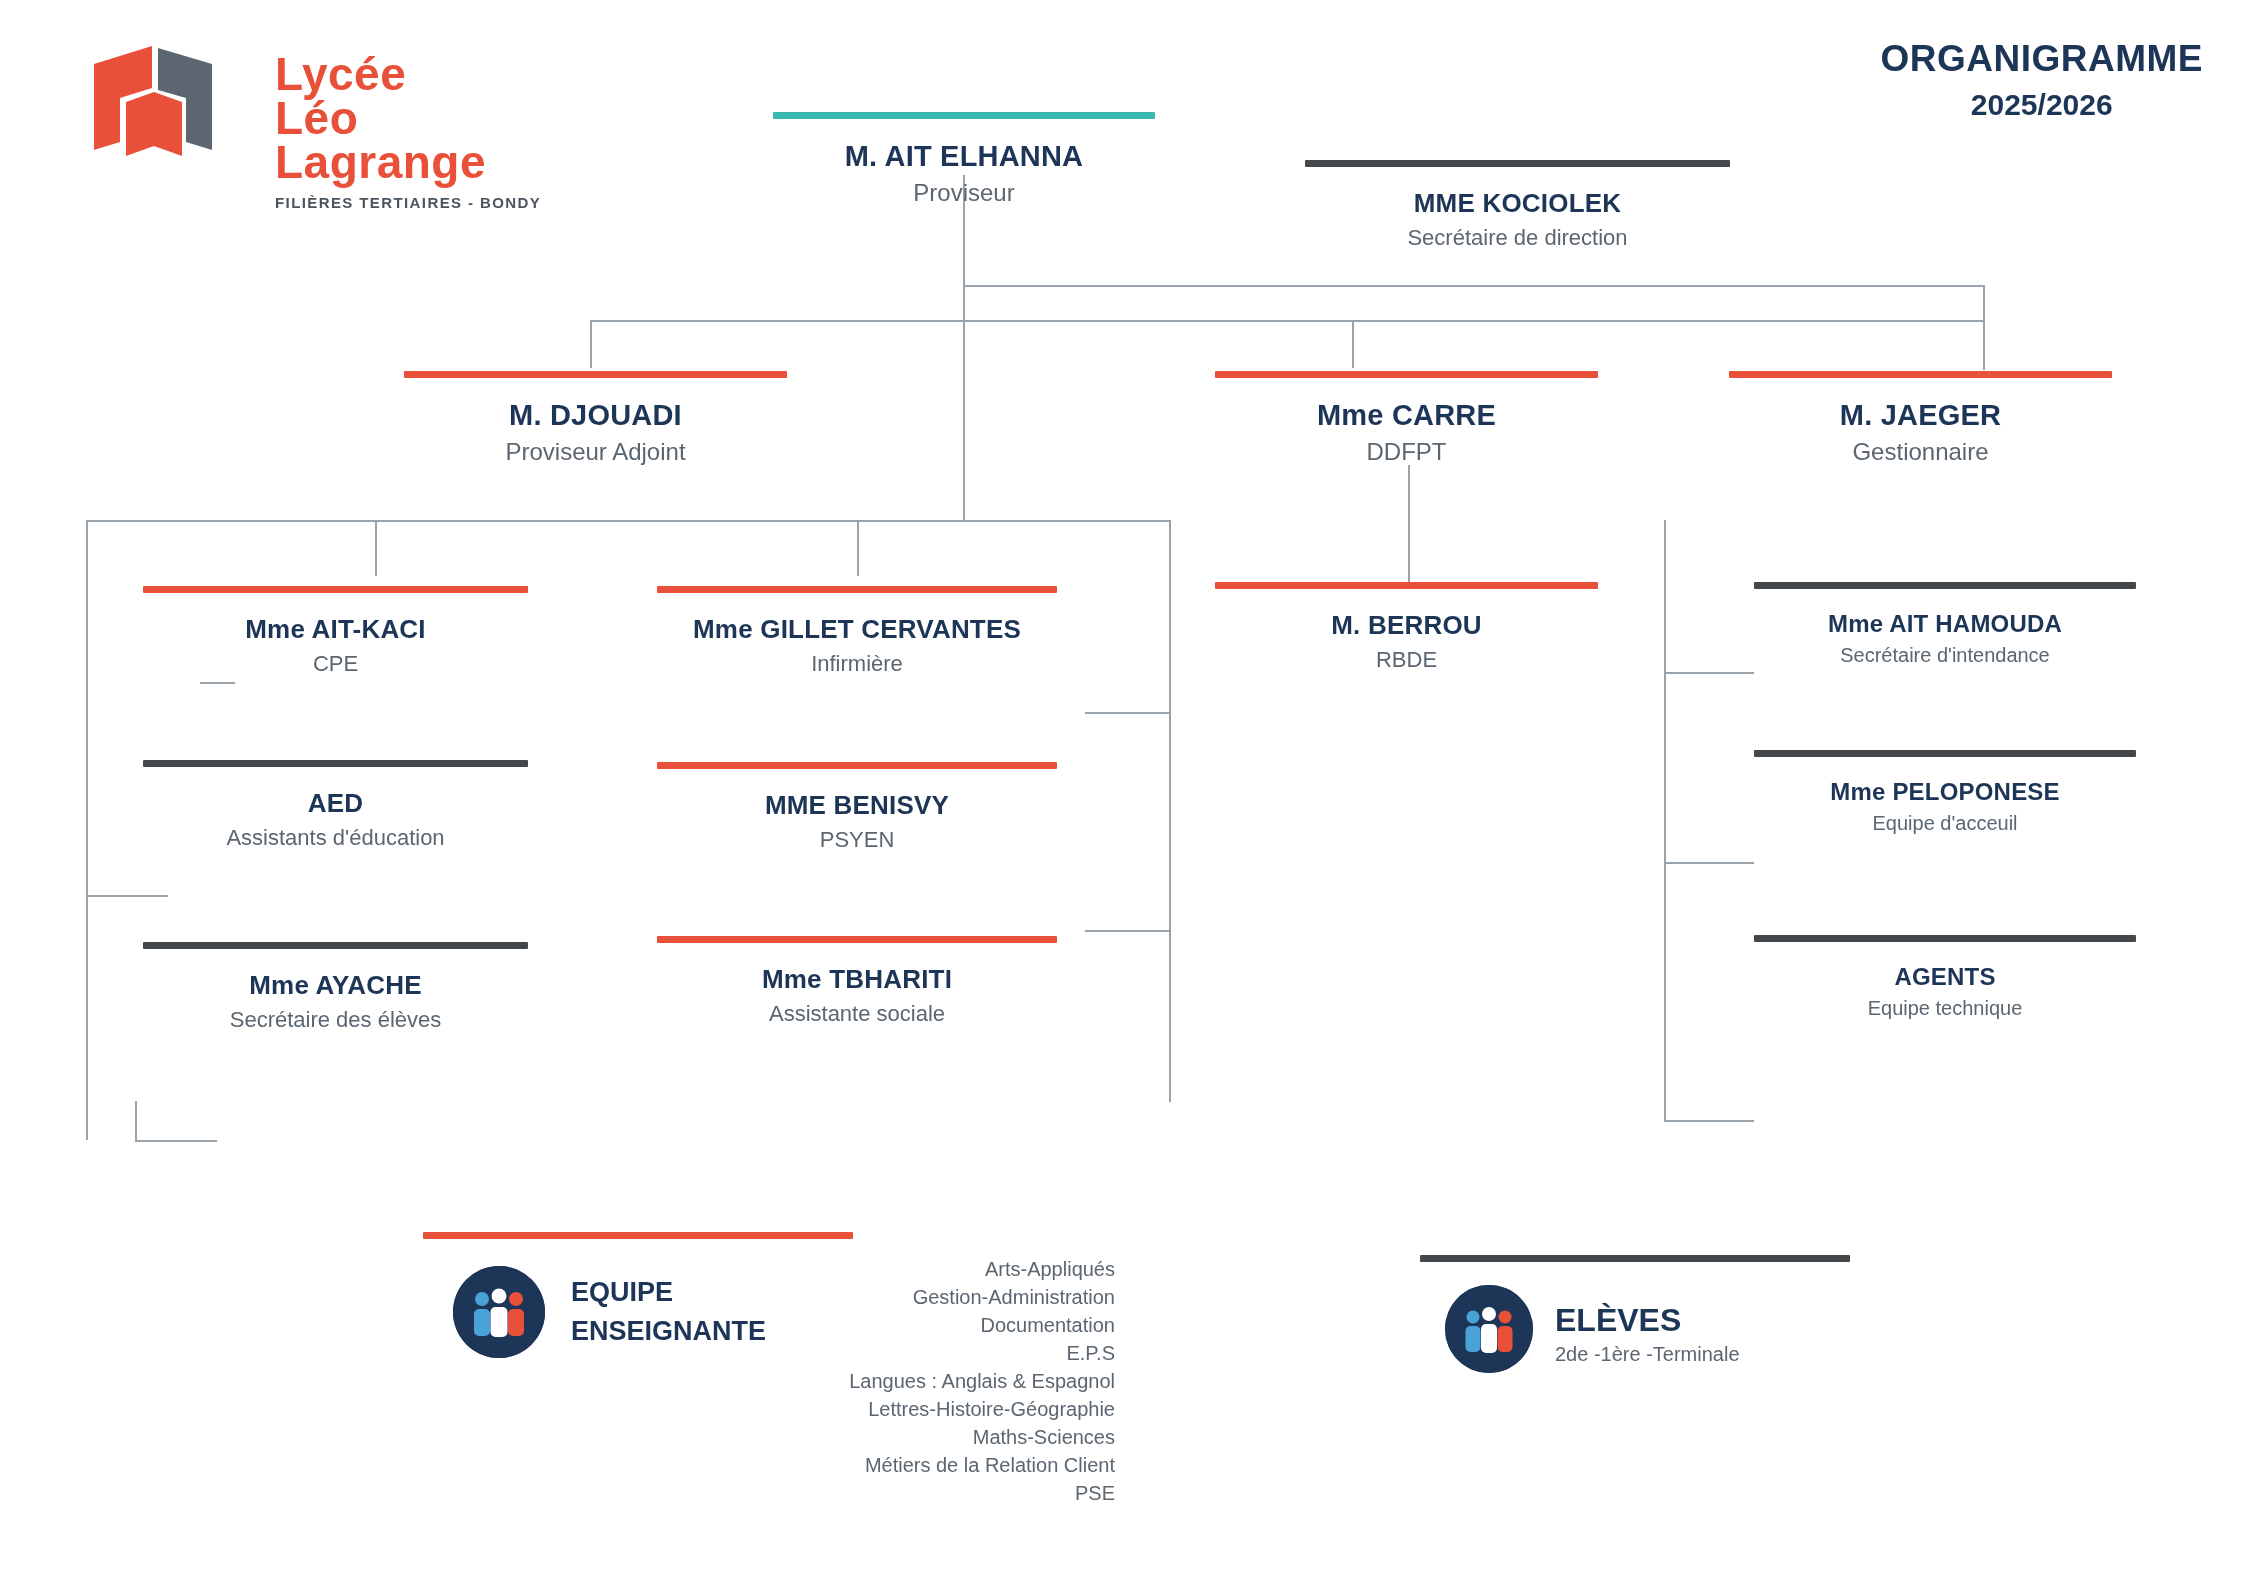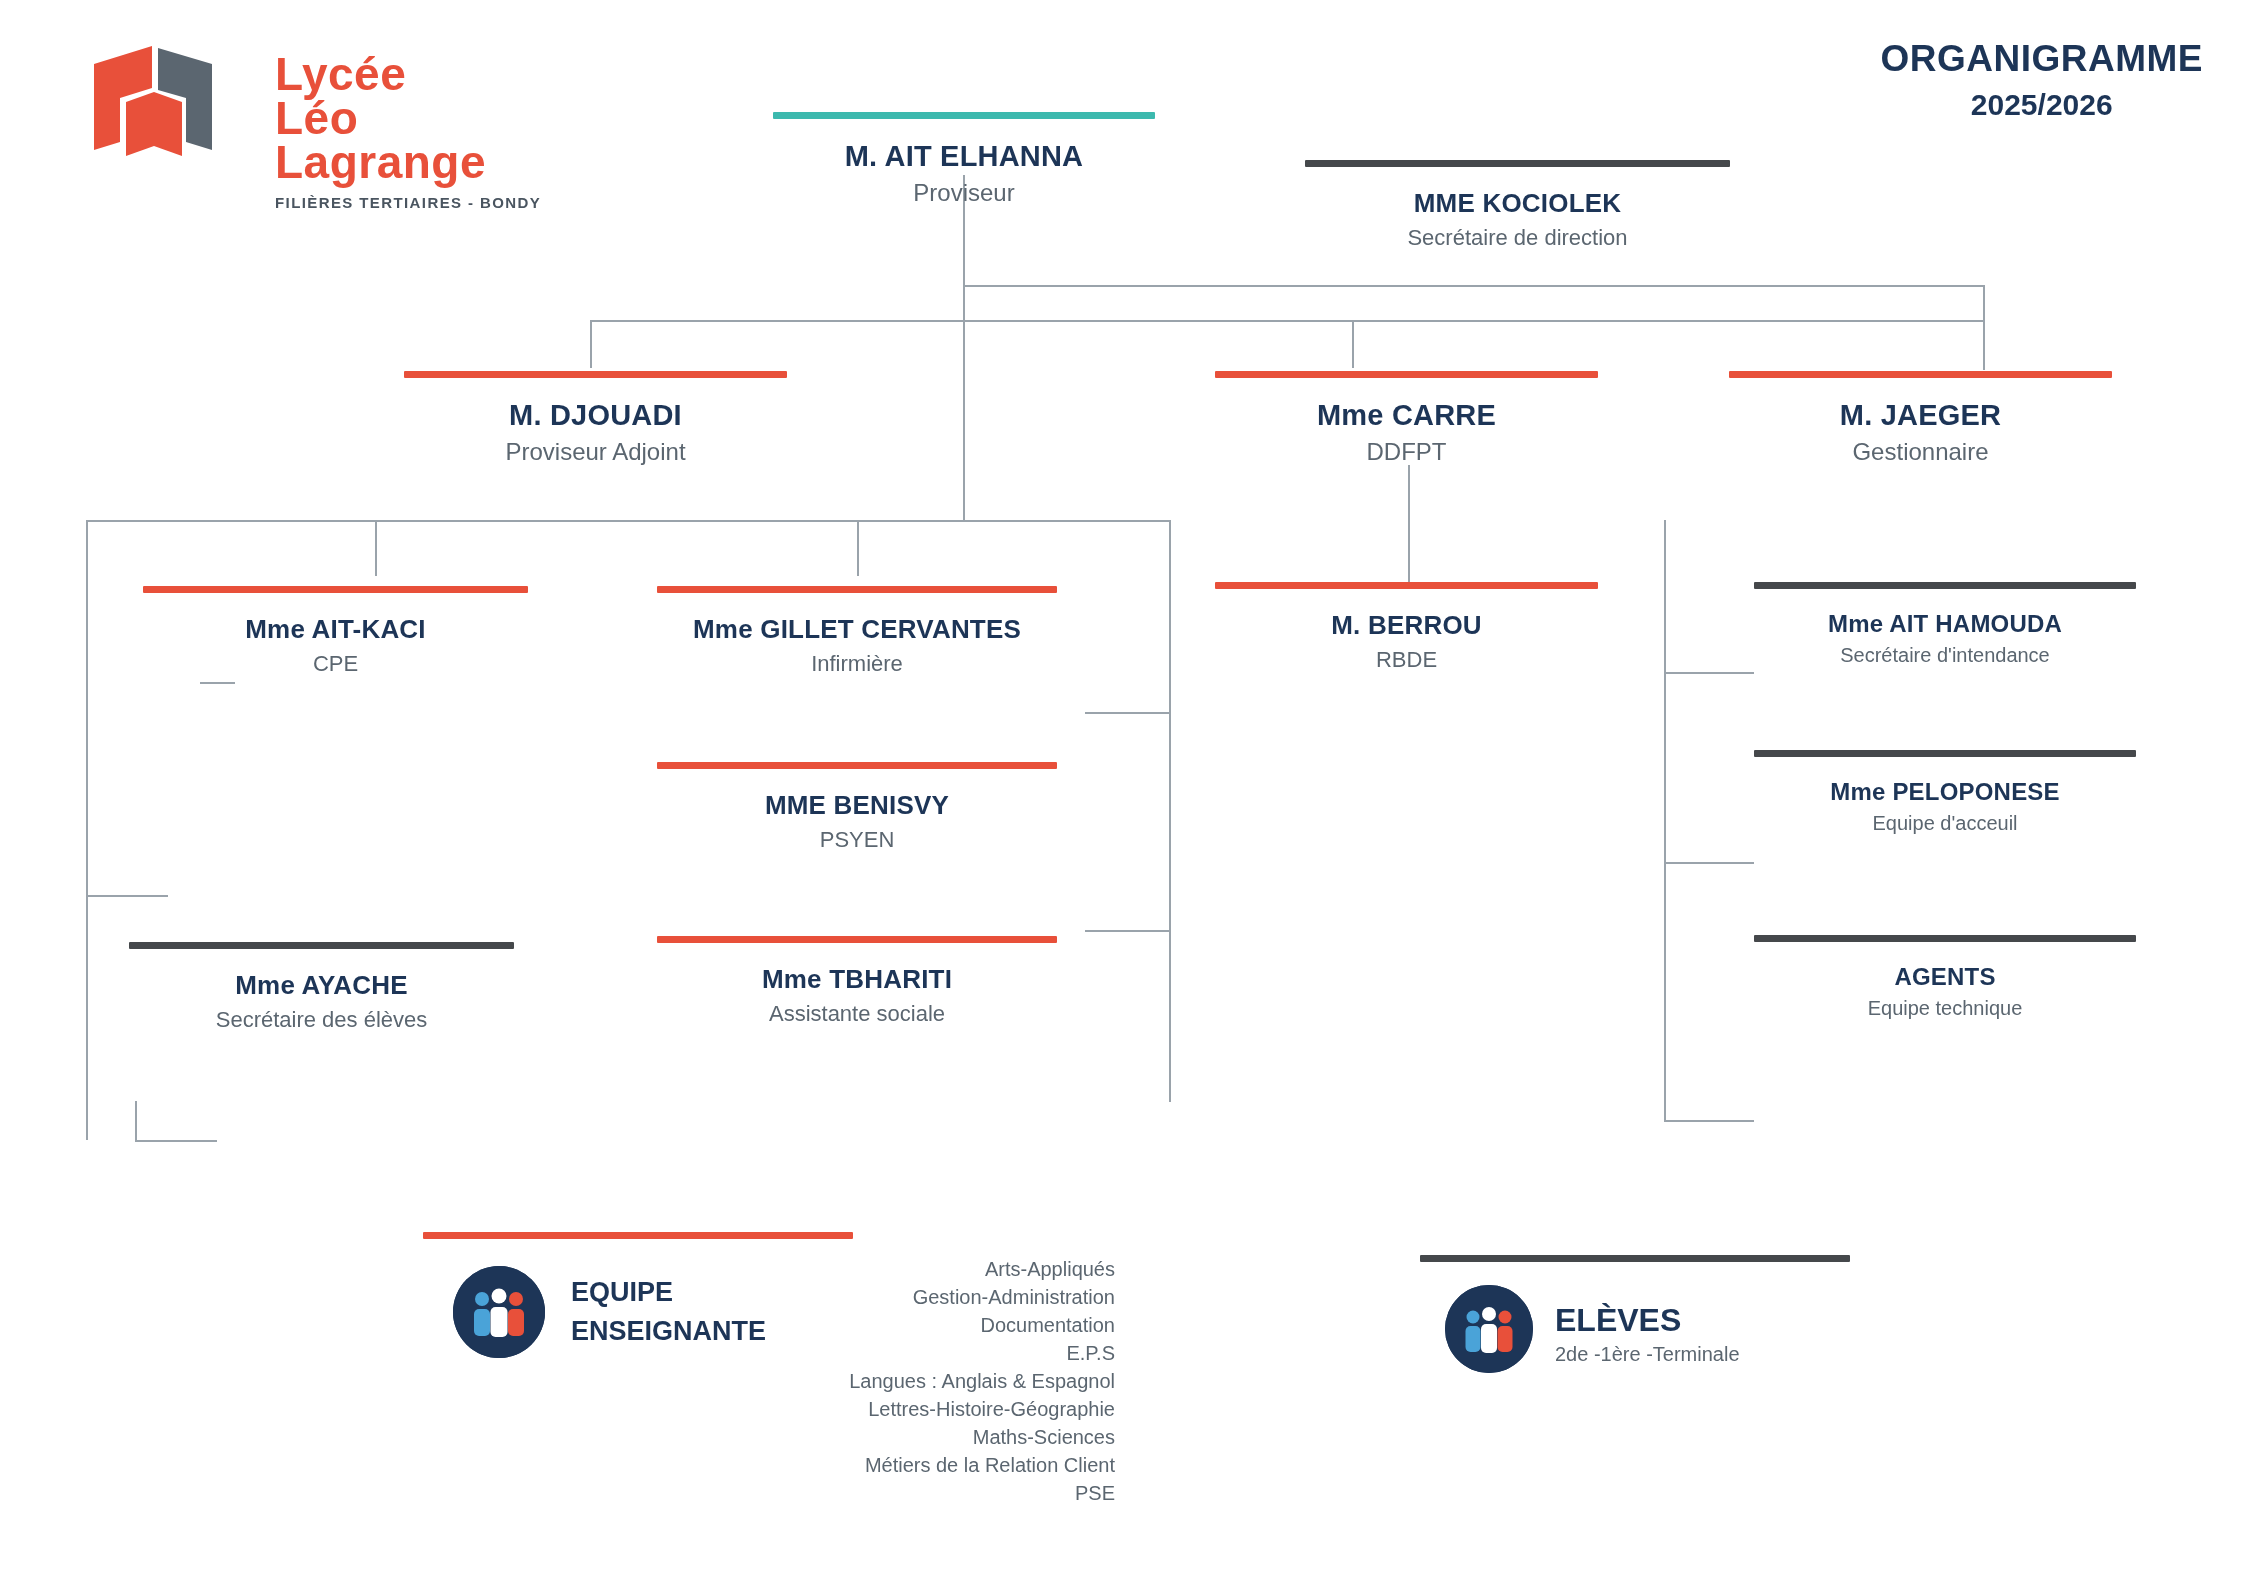--- a/index.html
+++ b/index.html
@@ -150,34 +150,39 @@
     <div class="n-name">M. BERROU</div>
     <div class="n-role">RBDE</div>
   </div>
 
   <div class="node sz-sm" style="left:1754px;top:582px;width:382px;">
     <div class="bar dark"></div>
     <div class="n-name">Mme AIT HAMOUDA</div>
     <div class="n-role">Secrétaire d'intendance</div>
   </div>
 
+  <div class="node sz-md" style="left:143px;top:760px;width:385px;">
+    <div class="bar dark"></div>
+    <div class="n-name">AED</div>
+    <div class="n-role">Assistants d'éducation</div>
+  </div>
 
   <div class="node sz-md" style="left:657px;top:762px;width:400px;">
     <div class="bar red"></div>
     <div class="n-name">MME BENISVY</div>
     <div class="n-role">PSYEN</div>
   </div>
 
   <div class="node sz-sm" style="left:1754px;top:750px;width:382px;">
     <div class="bar dark"></div>
     <div class="n-name">Mme PELOPONESE</div>
     <div class="n-role">Equipe d'acceuil</div>
   </div>
 
-  <div class="node sz-md" style="left:129px;top:942px;width:385px;">
+  <div class="node sz-md" style="left:143px;top:942px;width:385px;">
     <div class="bar dark"></div>
     <div class="n-name">Mme AYACHE</div>
     <div class="n-role">Secrétaire des élèves</div>
   </div>
 
   <div class="node sz-md" style="left:657px;top:936px;width:400px;">
     <div class="bar red"></div>
     <div class="n-name">Mme TBHARITI</div>
     <div class="n-role">Assistante sociale</div>
   </div>

